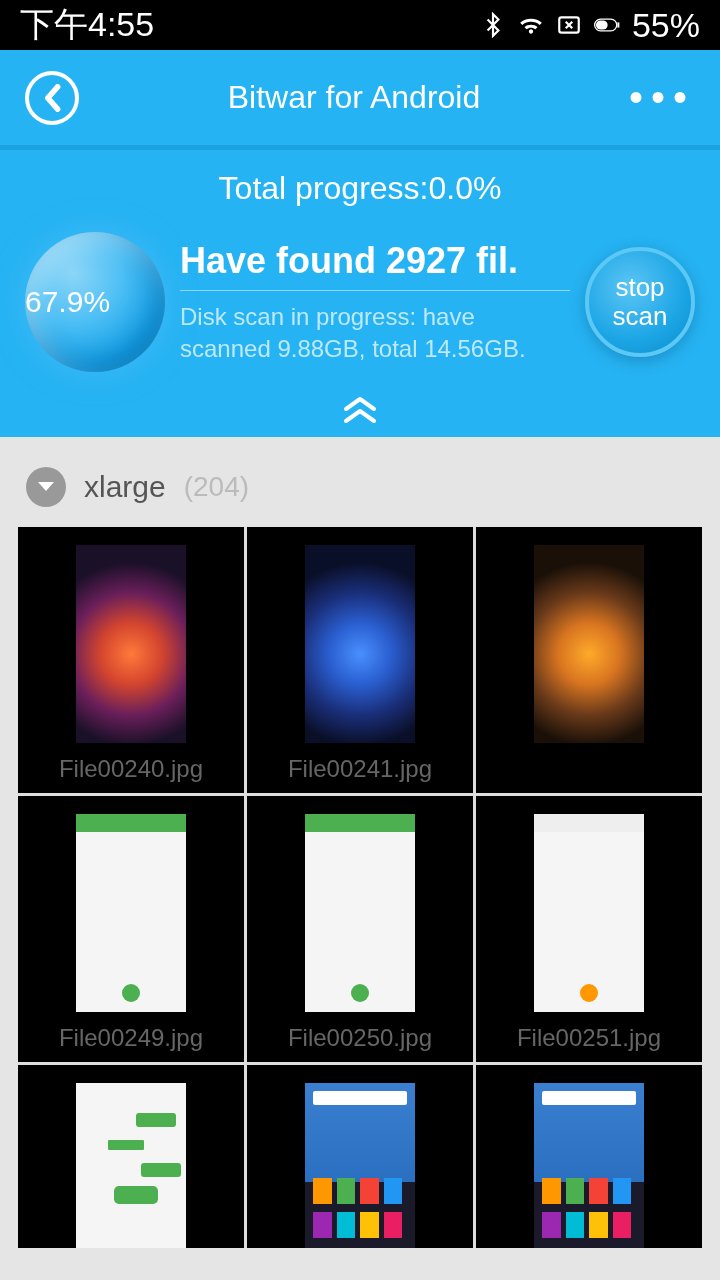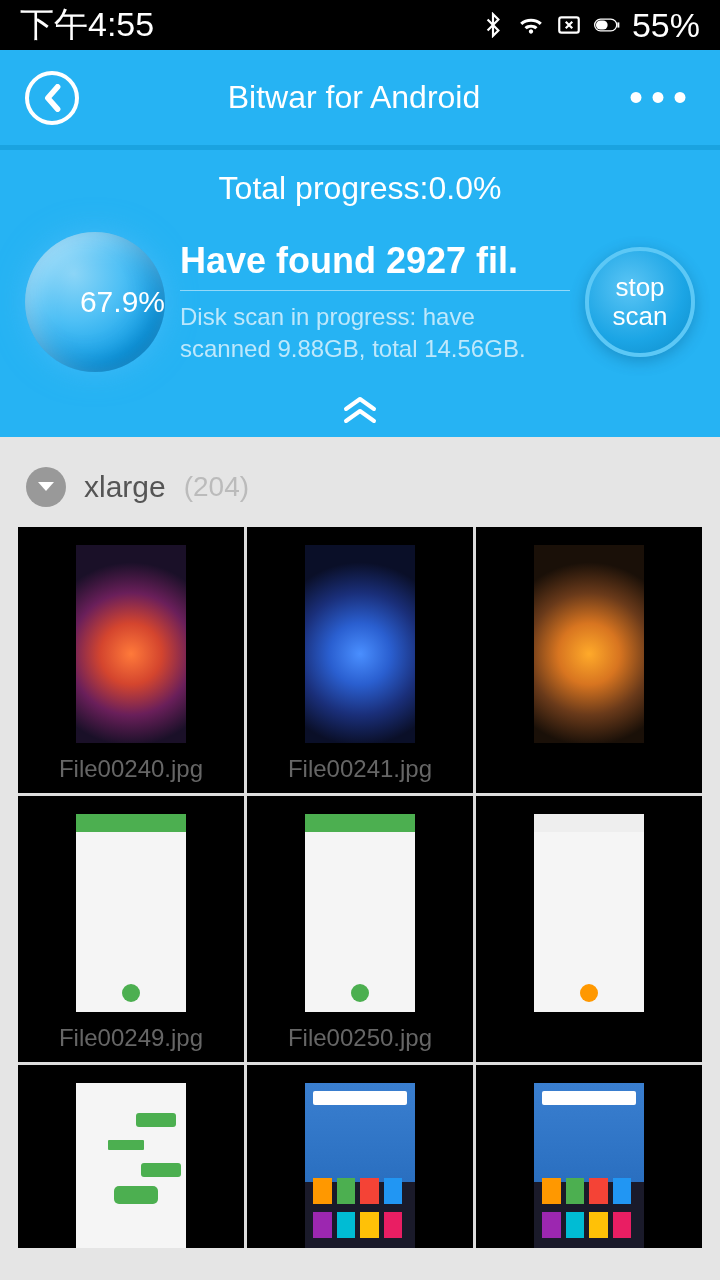--- a/index.html
+++ b/index.html
@@ -14,21 +14,21 @@
 .back-btn svg { width: 20px; height: 28px; }
 .app-title { color: #fff; font-size: 32px; font-weight: 300; }
 .more-btn { color: #fff; font-size: 40px; letter-spacing: 8px; }
 
 .divider-line { height: 5px; background: #1aa3e0; }
 
 .progress-panel { background: #26b3f3; padding: 20px 25px 10px; }
 .total-progress { text-align: center; color: #fff; font-size: 32px; margin-bottom: 25px; }
 .progress-row { display: flex; align-items: center; gap: 15px; }
 
-.orb { width: 140px; height: 140px; border-radius: 50%; background: radial-gradient(circle at 35% 30%, #8bd5f7 0%, #4fc0f5 35%, #12a0e8 70%, #0a8cd0 100%); display: flex; align-items: center; justify-content: flex-end; position: relative; box-shadow: 0 0 30px rgba(80,190,250,0.6), inset -10px -10px 25px rgba(0,70,120,0.3), inset 10px 10px 25px rgba(255,255,255,0.4); }
+.orb { width: 140px; height: 140px; border-radius: 50%; background: radial-gradient(circle at 35% 30%, #8bd5f7 0%, #4fc0f5 35%, #12a0e8 70%, #0a8cd0 100%); display: flex; align-items: center; justify-content: flex-start; position: relative; box-shadow: 0 0 30px rgba(80,190,250,0.6), inset -10px -10px 25px rgba(0,70,120,0.3), inset 10px 10px 25px rgba(255,255,255,0.4); }
 .orb-text { color: #fff; font-size: 30px; font-weight: 400; }
 
 .progress-info { flex: 1; }
 .found-text { color: #fff; font-size: 36px; font-weight: 700; border-bottom: 1px solid rgba(255,255,255,0.5); padding-bottom: 8px; margin-bottom: 10px; }
 .scan-status { color: rgba(255,255,255,0.7); font-size: 24px; line-height: 1.3; }
 
 .stop-btn { width: 110px; height: 110px; border-radius: 50%; background: radial-gradient(circle at 40% 35%, #5bc5f5 0%, #1ba5e5 60%, #0e8bc8 100%); border: 4px solid #5cc8f6; display: flex; flex-direction: column; align-items: center; justify-content: center; box-shadow: 0 4px 15px rgba(0,60,100,0.3); }
 .stop-btn span { color: #fff; font-size: 26px; line-height: 1.1; }
 
 .collapse-bar { height: 55px; background: #26b3f3; display: flex; align-items: center; justify-content: center; }
@@ -149,20 +149,21 @@
       <div class="cell">
         <div class="thumb app"></div>
         <div class="filename">File00249.jpg</div>
       </div>
       <div class="cell">
         <div class="thumb app"></div>
         <div class="filename">File00250.jpg</div>
       </div>
       <div class="cell">
         <div class="thumb app doc"></div>
+        <div class="filename">File00251.jpg</div>
       </div>
       <div class="cell partial">
         <div class="thumb chat"></div>
       </div>
       <div class="cell partial">
         <div class="thumb home"></div>
       </div>
       <div class="cell partial">
         <div class="thumb home"></div>
       </div>

